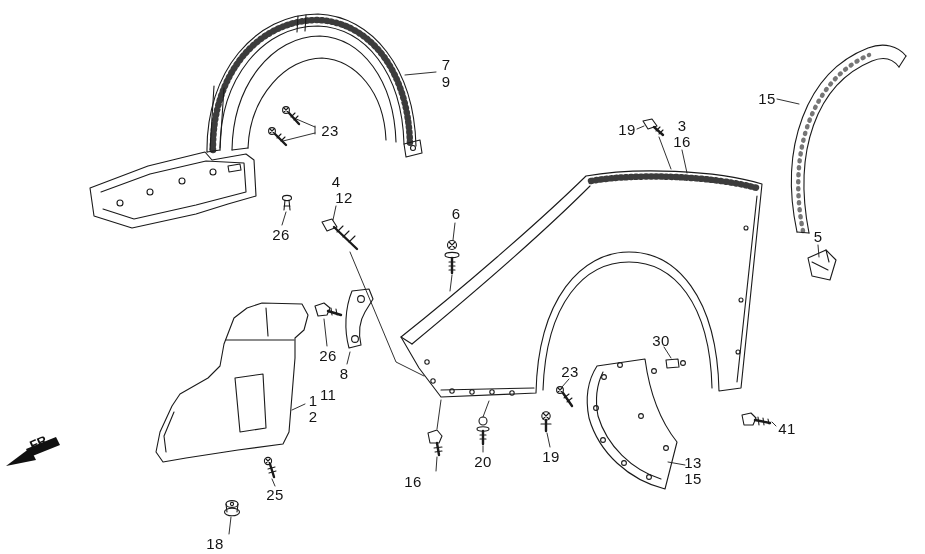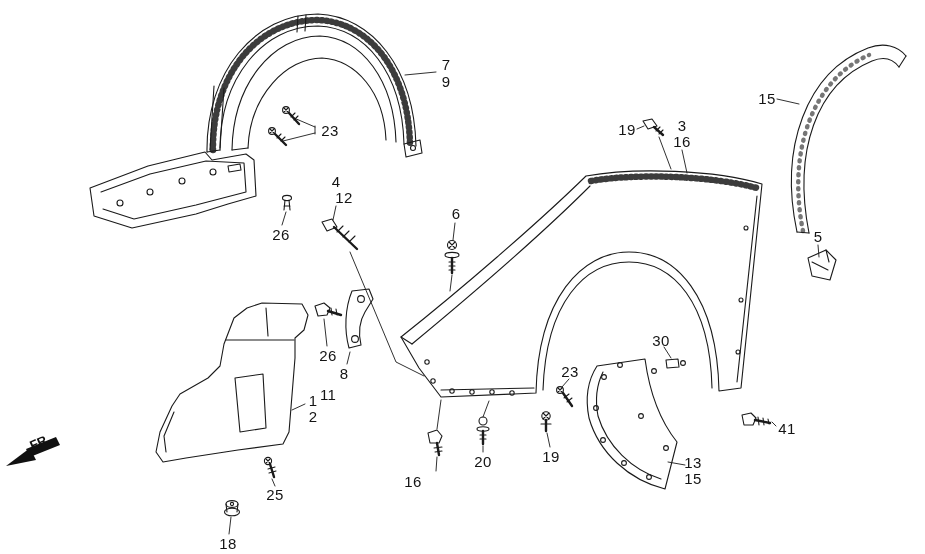--- a/index.html
+++ b/index.html
@@ -239,21 +239,21 @@
   <div class="lbl" style="left:818px;top:236px">5</div>
   <div class="lbl" style="left:661px;top:340px">30</div>
   <div class="lbl" style="left:570px;top:371px">23</div>
   <div class="lbl" style="left:787px;top:428px">41</div>
   <div class="lbl" style="left:693px;top:462px">13</div>
   <div class="lbl" style="left:693px;top:478px">15</div>
   <div class="lbl" style="left:551px;top:456px">19</div>
   <div class="lbl" style="left:483px;top:461px">20</div>
   <div class="lbl" style="left:413px;top:481px">16</div>
   <div class="lbl" style="left:275px;top:494px">25</div>
-  <div class="lbl" style="left:228px;top:543px">18</div>
+  <div class="lbl" style="left:215px;top:543px">18</div>
   <div class="lbl" style="left:313px;top:400px">1</div>
   <div class="lbl" style="left:313px;top:416px">2</div>
   <div class="lbl" style="left:344px;top:373px">8</div>
   <div class="lbl" style="left:328px;top:394px">11</div>
   <div class="lbl" style="left:328px;top:355px">26</div>
 
   <div class="fr" style="left:40px;top:442px">FR.</div>
 
 </div>
 

